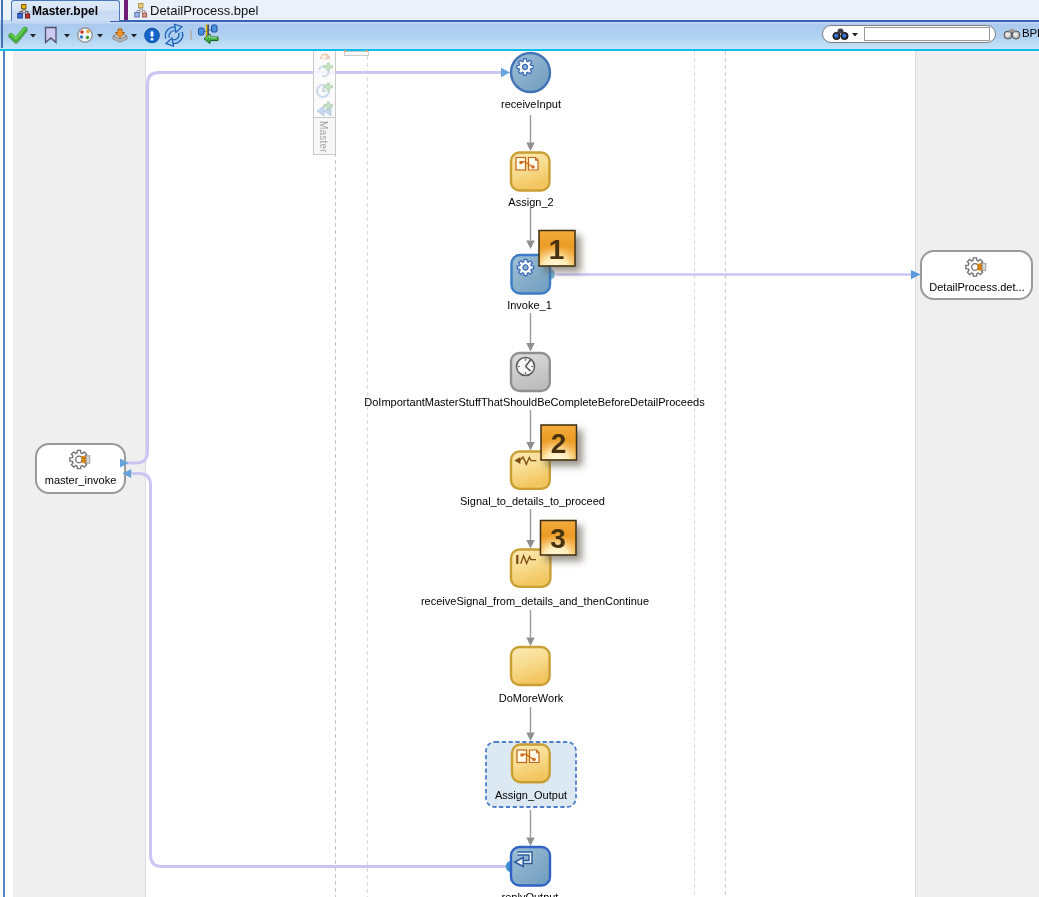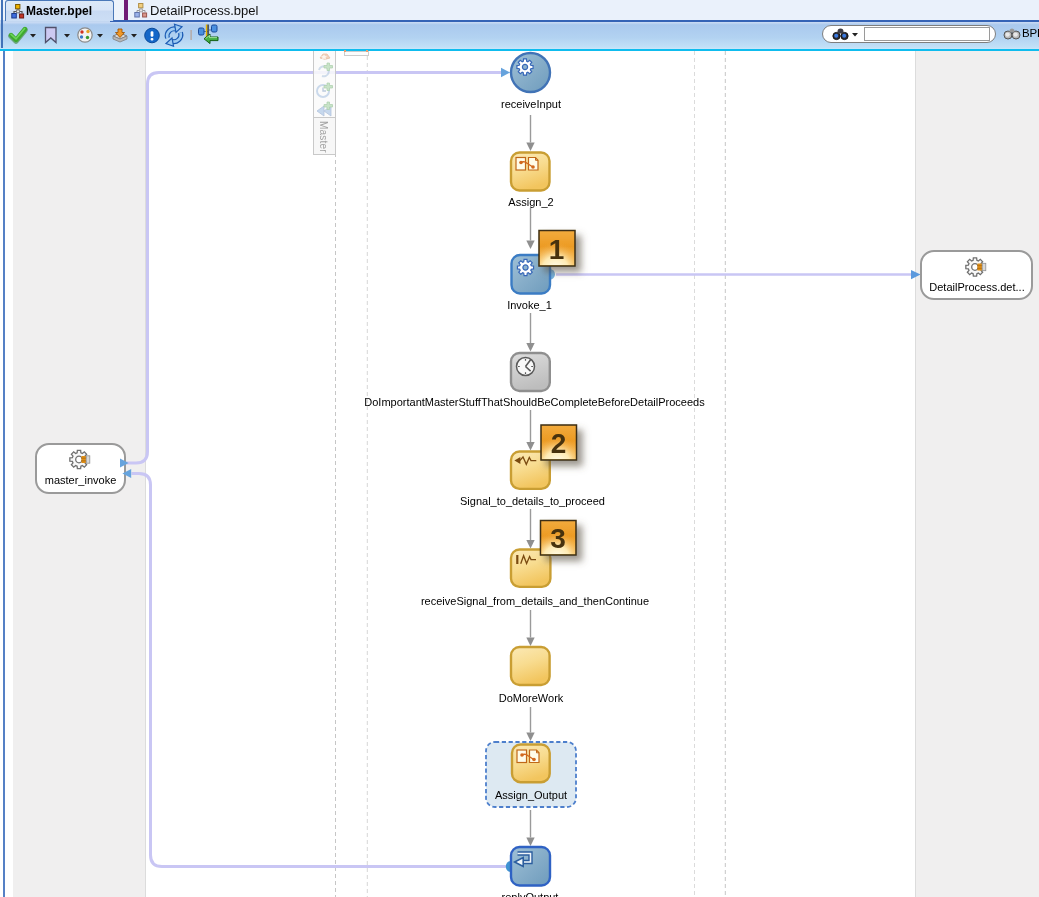--- a/index.html
+++ b/index.html
@@ -3,21 +3,21 @@
 <meta charset="utf-8">
 <style>
 html,body{margin:0;padding:0;}
 body{width:1039px;height:897px;overflow:hidden;position:relative;background:#fff;
      font-family:"Liberation Sans",sans-serif;}
 .abs{position:absolute;}
 
 #tabbar{left:0;top:0;width:1039px;height:20px;background:#edf3fb;}
 #tabline1{left:0;top:20px;width:110px;height:1.5px;background:#c3d7f1;}
 #tabline2{left:110px;top:20px;width:929px;height:1.5px;background:#3563b6;}
-#tab1{left:5px;top:0px;width:107px;height:20px;border:1px solid #4a78b8;border-bottom:none;
+#tab1{left:11px;top:0px;width:107px;height:20px;border:1px solid #4a78b8;border-bottom:none;
   border-radius:3px 3px 0 0;
   background:linear-gradient(180deg,#dce9f8 0%,#d8e5f7 45%,#c8daf3 50%,#ccdef5 100%);}
 #tab1 .txt{position:absolute;left:20px;top:3px;font-size:12px;font-weight:bold;color:#000;}
 #tab2{left:109px;top:0px;width:930px;height:20px;border-left:4px solid #701a75;background:#eaf1fb;margin-left:15px;}
 #tab2 .txt{position:absolute;left:22px;top:2.5px;font-size:13px;color:#111;}
 
 #toolbar{left:0;top:21.5px;width:1039px;height:28px;
   background:linear-gradient(180deg,#ccdcf4 0%,#aac9ee 10%,#b2d2f1 55%,#c2e0f7 90%,#cdeafc 100%);}
 #searchpill{left:822px;top:3px;width:172px;height:16px;border:1px solid #7e7e7e;border-radius:9px;
   background:#fff;}

